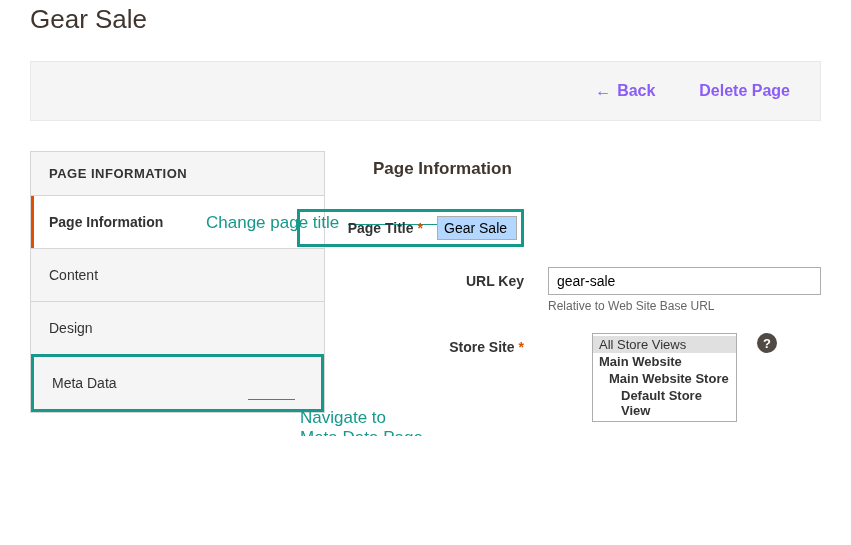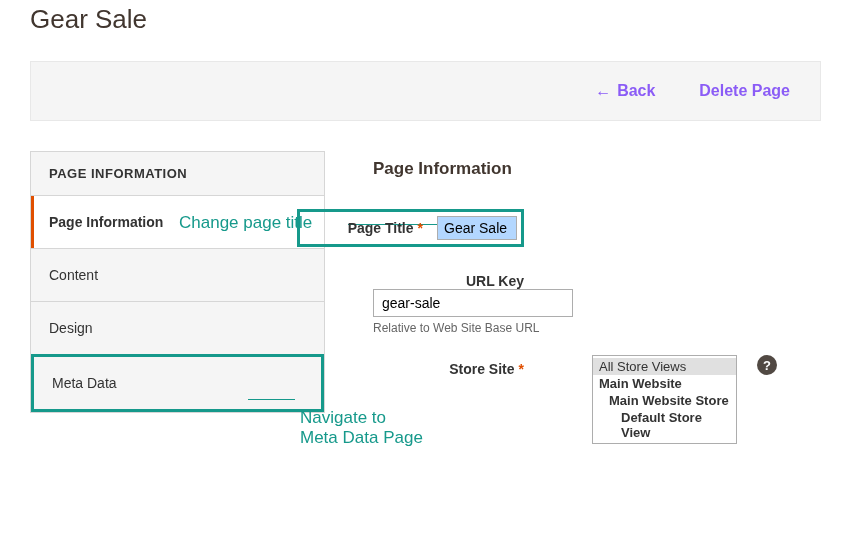--- a/index.html
+++ b/index.html
@@ -50,38 +50,38 @@
 
 <div class="main">
   <div class="sidebar" style="position:relative;">
     <div class="sidebar-head">PAGE INFORMATION</div>
     <div class="tabs">
       <div class="tab active">Page Information</div>
       <div class="tab">Content</div>
       <div class="tab">Design</div>
       <div class="tab meta-highlight">Meta Data</div>
     </div>
-    <div class="annotation" style="left:149px; top:62px;">Change page title</div>
+    <div class="annotation" style="left:176px; top:62px;">Change page title</div>
     <div class="annotation-line" style="left:318px; top:73px; width:100px;"></div>
   </div>
 
   <div class="content">
     <div class="section-title">Page Information</div>
 
     <div class="form-row">
       <div class="label-cell" style="display:flex; justify-content:flex-end; align-items:center; padding-top:0;">
         <div class="highlighted-input" style="display:flex; align-items:center; gap:14px;">
           <span style="white-space:nowrap;padding-left:44px;"><span>Page Title</span><span class="req">*</span></span>
           <input type="text" class="sel" value="Gear Sale" style="">
         </div>
       </div>
       <div class="input-cell"></div>
     </div>
 
-    <div class="form-row" style="margin-top:20px;flex-direction:column;">
+    <div class="form-row" style="margin-top:20px;">
       <div class="label-cell">URL Key</div>
       <div class="input-cell">
         <input type="text" class="text-input" value="gear-sale" style="">
         <div class="helper">Relative to Web Site Base URL</div>
       </div>
     </div>
 
     <div class="form-row" style="margin-top:20px;">
       <div class="label-cell"><span>Store Site</span><span class="req">*</span></div>
       <div class="input-cell" style="display:flex; align-items:flex-start;">

